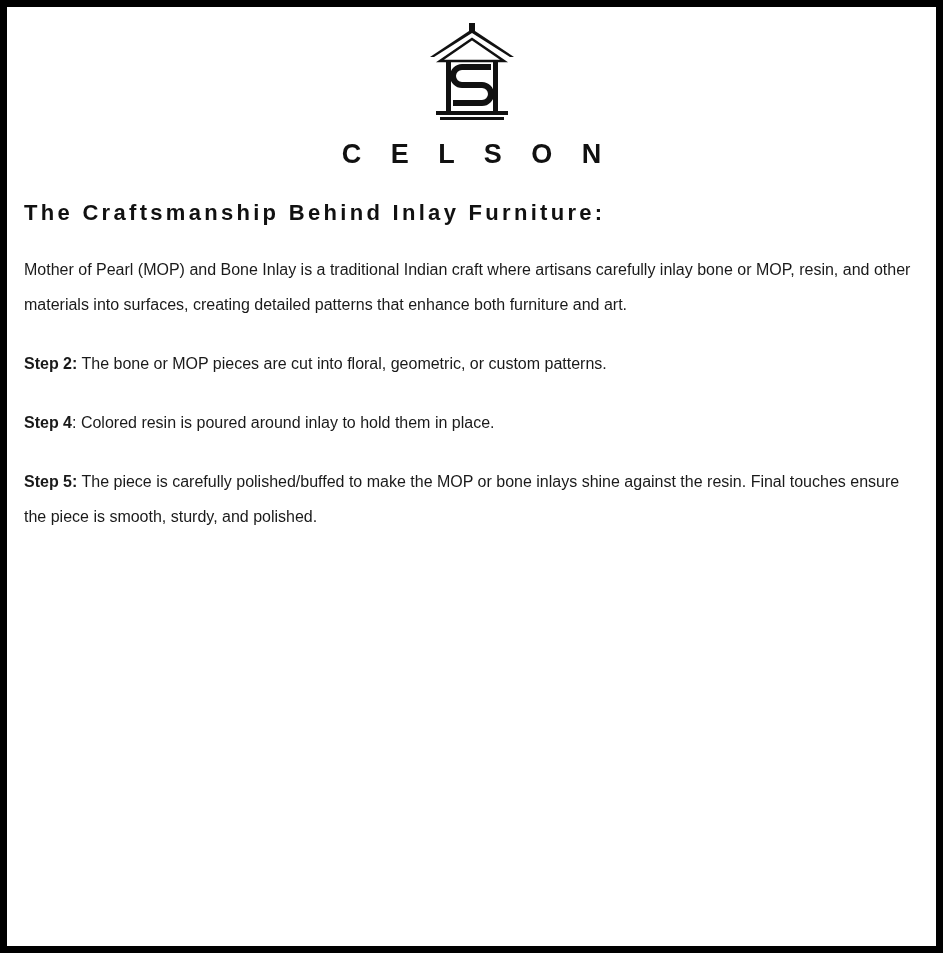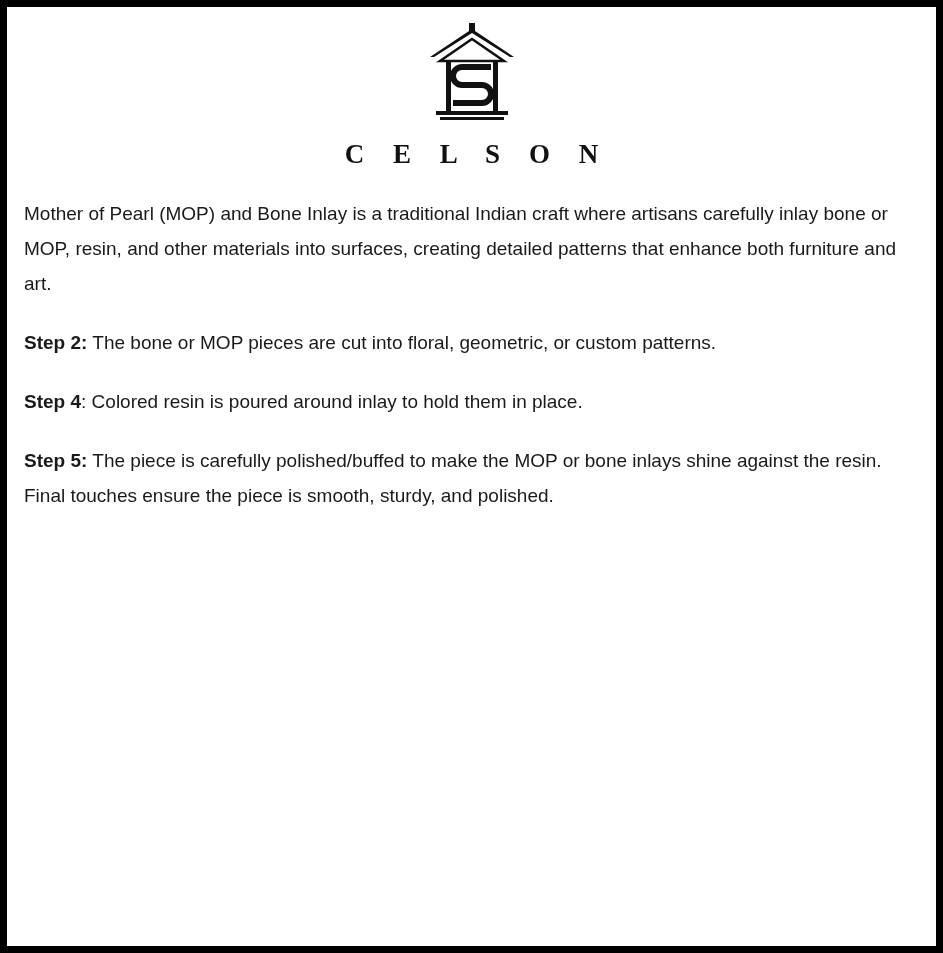--- a/index.html
+++ b/index.html
@@ -25,38 +25,38 @@
   }
   .brand-block {
     text-align: center;
     padding-top: 2px;
   }
   .logo {
     display: block;
     margin: 0 auto;
   }
   .brand-name {
-    font-family: Liberation Serif, serif;
+    font-family: Liberation Sans, sans-serif;
     font-size: 27px;
     font-weight: 700;
     letter-spacing: 11px;
     text-indent: 11px;
     color: #111111;
     margin-top: 16px;
   }
   .doc-title {
     margin-top: 30px;
     font-size: 22px;
     font-weight: 700;
     letter-spacing: 3.3px;
     color: #111111;
   }
   .body-copy {
     margin-top: 26px;
-    font-size: 19px;
+    font-size: 16px;
     line-height: 35px;
     color: #1a1a1a;
   }
   .para {
     margin: 0 0 24px 0;
   }
   .para:last-child {
     margin-bottom: 0;
     margin-top: 9px;
   }
@@ -84,20 +84,21 @@
 
         <rect x="10" y="88" width="72" height="4" fill="#111111"></rect>
         <rect x="14" y="94" width="64" height="3" fill="#111111"></rect>
 
         <path d="M62 44 H36 a9 9 0 0 0 0 18 h20 a9 9 0 0 1 0 18 H30" fill="none" stroke="#111111" stroke-width="6" stroke-linecap="square"></path>
       </svg>
     </span>
     <div class="brand-name">C E L S O N</div>
   </div>
 
+  <div class="doc-title">The Craftsmanship Behind Inlay Furniture:</div>
 
   <div class="body-copy">
     <p class="para">
       <span class="step"></span><span>Mother of Pearl (MOP) and Bone Inlay is a traditional Indian craft where artisans carefully inlay bone or MOP, resin, and other materials into surfaces, creating detailed patterns that enhance both furniture and art.</span>
     </p>
     <p class="para">
       <span class="step">Step 2:</span><span> The bone or MOP pieces are cut into floral, geometric, or custom patterns.</span>
     </p>
     <p class="para">
       <span class="step">Step 4</span><span>: Colored resin is poured around inlay to hold them in place.</span>

